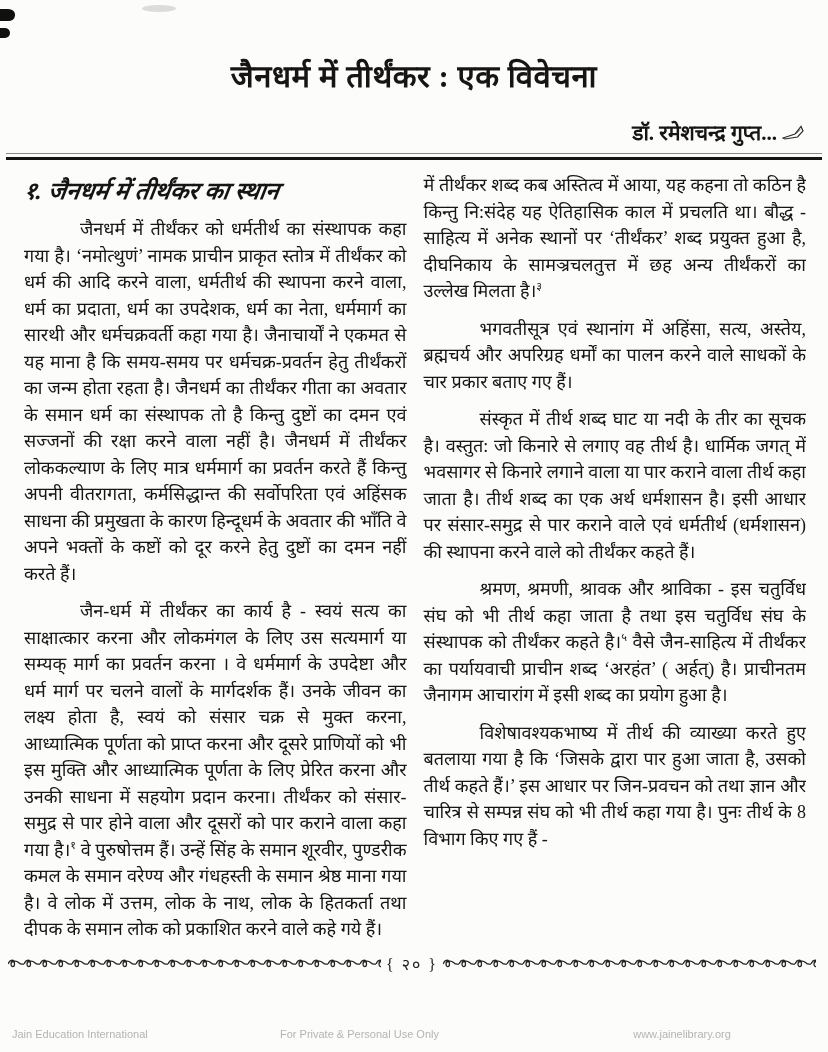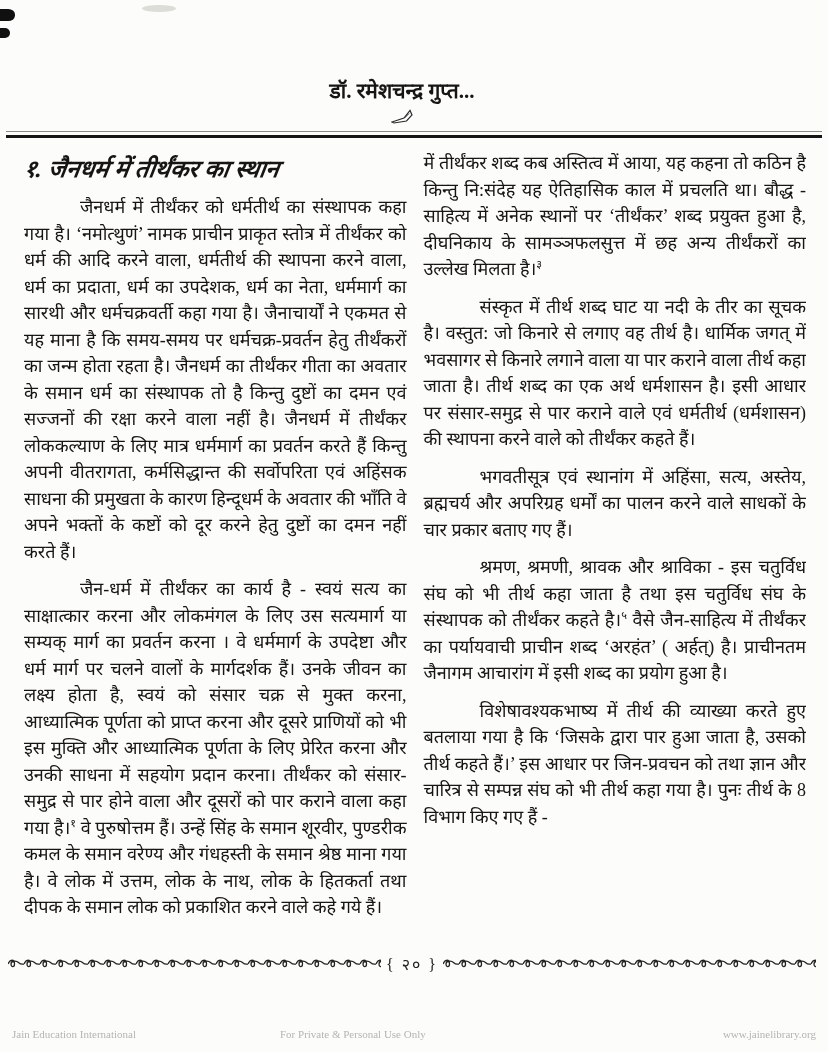--- a/index.html
+++ b/index.html
@@ -12,21 +12,21 @@
   
   .blot { position:absolute; background:#101010; }
   .blot.b1 { left:0; top:9px; width:15px; height:12px; border-radius:0 45% 45% 0; }
   .blot.b2 { left:0; top:28px; width:10px; height:10px; border-radius:0 50% 50% 0; }
   .smudge { position:absolute; left:142px; top:5px; width:34px; height:7px;
             background:#cfcfcb; opacity:.7; border-radius:50%; }
 
   .header { text-align:center; padding-top:54px; }
   .title { font-size:31px; font-weight:bold; letter-spacing:.5px; }
   .author-row { display:flex; justify-content:flex-end; align-items:center;
-                gap:5px; margin:22px 24px 0 0;flex-direction:column; }
+                gap:5px; margin:22px 24px 0 0; }
   .author { font-size:21px; font-weight:bold; }
   .rules { margin:7px 6px 0 6px; }
   .rule-thin  { height:0; border-top:1.5px solid #8a8a86; }
   .rule-thick { height:0; border-top:3px solid #151515; margin-top:3px; }
 
   .columns {
     display:flex; gap:17px; margin:12px 22px 0 24px;
     height:780px; overflow:hidden;
     text-align:justify; font-size:18px; line-height:26.5px;
   }
@@ -47,35 +47,36 @@
   }
   .bottom-border svg { flex:1 1 0; height:14px; display:block; }
   .page-marker { font-size:16px; padding:0 5px; white-space:nowrap;
                  letter-spacing:2px; color:#222; }
 
   .footer {
     position:absolute; left:12px; right:12px; bottom:12px;
     display:flex; font-family:"Liberation Sans","DejaVu Sans",sans-serif;
     font-size:11px; color:#b4b4b2;
   }
-  .footer .f { flex:1 1 0;font-family:Liberation Serif, serif; }
+  .footer .f { flex:1 1 0; }
   .footer .f.c { text-align:left; }
-  .footer .f.r { text-align:right; }
+  .footer .f.r { text-align:center; }
   .pen-icon svg { display:block; }
 </style>
 </head>
 <body>
 
 <div class="page">
 
   <div class="blot b1"></div>
   <div class="blot b2"></div>
   <div class="smudge"></div>
 
   <div class="header">
+    <div class="title">जैनधर्म में तीर्थंकर : एक विवेचना</div>
     <div class="author-row">
       <span class="author">डॉ. रमेशचन्द्र गुप्त...</span>
       <span class="pen-icon">
         <svg width="22" height="15" viewBox="0 0 22 15">
           <path d="M1 13 L13 9 L19 1.5 L21 6 L15.5 12 L3 14 Z" fill="#fff" stroke="#2a2a2a" stroke-width="1.2"></path>
           <path d="M13.5 9 L18 4.5" stroke="#2a2a2a" stroke-width="1"></path>
         </svg>
       </span>
     </div>
   </div>
@@ -90,23 +91,23 @@
     <div class="col">
       <div class="section-heading">
         <span class="slant">१. जैनधर्म में तीर्थंकर का स्थान</span>
       </div>
       <p class="para">जैनधर्म में तीर्थंकर को धर्मतीर्थ का संस्थापक कहा गया है। ‘नमोत्थुणं’ नामक प्राचीन प्राकृत स्तोत्र में तीर्थंकर को धर्म की आदि करने वाला, धर्मतीर्थ की स्थापना करने वाला, धर्म का प्रदाता, धर्म का उपदेशक, धर्म का नेता, धर्ममार्ग का सारथी और धर्मचक्रवर्ती कहा गया है। जैनाचार्यों ने एकमत से यह माना है कि समय-समय पर धर्मचक्र-प्रवर्तन हेतु तीर्थंकरों का जन्म होता रहता है। जैनधर्म  का तीर्थंकर गीता का अवतार के समान धर्म का संस्थापक तो है किन्तु दुष्टों का दमन एवं सज्जनों की रक्षा करने वाला नहीं है। जैनधर्म में तीर्थंकर लोककल्याण के लिए मात्र धर्ममार्ग का प्रवर्तन करते हैं किन्तु अपनी वीतरागता, कर्मसिद्धान्त की  सर्वोपरिता एवं अहिंसक साधना की प्रमुखता के कारण हिन्दूधर्म के अवतार की भाँति वे अपने भक्तों के कष्टों को दूर करने हेतु दुष्टों का दमन नहीं करते हैं।</p>
       <p class="para"><span>जैन-धर्म में तीर्थंकर का कार्य है - स्वयं सत्य का साक्षात्कार करना और लोकमंगल  के लिए उस सत्यमार्ग या सम्यक् मार्ग का प्रवर्तन करना । वे धर्ममार्ग के  उपदेष्टा और धर्म मार्ग पर चलने वालों के मार्गदर्शक हैं। उनके जीवन का लक्ष्य  होता है, स्वयं को संसार चक्र से मुक्त करना, आध्यात्मिक पूर्णता को प्राप्त करना  और दूसरे प्राणियों को भी इस मुक्ति और आध्यात्मिक पूर्णता के लिए प्रेरित करना और उनकी साधना में सहयोग प्रदान करना। तीर्थंकर को संसार-समुद्र से पार होने वाला और दूसरों को पार कराने वाला कहा गया है।</span><sup>१</sup><span> वे पुरुषोत्तम हैं। उन्हें सिंह के  समान शूरवीर, पुण्डरीक कमल के समान वरेण्य और गंधहस्ती के समान श्रेष्ठ माना गया है। वे लोक में उत्तम, लोक के नाथ, लोक के हितकर्ता तथा दीपक के समान लोक को प्रकाशित करने वाले कहे गये हैं।</span></p>
 
     </div>
 
     <div class="col">
-      <p class="para noindent"><span>में तीर्थंकर शब्द कब अस्तित्व में आया, यह  कहना तो कठिन है किन्तु नि:संदेह यह ऐतिहासिक काल में प्रचलति था। बौद्ध - साहित्य में अनेक स्थानों पर ‘तीर्थंकर’ शब्द प्रयुक्त हुआ है, दीघनिकाय के सामञ्ञफलसुत्त में छह अन्य तीर्थंकरों का उल्लेख मिलता है।</span><sup>३</sup></p>
+      <p class="para noindent"><span>में तीर्थंकर शब्द कब अस्तित्व में आया, यह  कहना तो कठिन है किन्तु नि:संदेह यह ऐतिहासिक काल में प्रचलति था। बौद्ध - साहित्य में अनेक स्थानों पर ‘तीर्थंकर’ शब्द प्रयुक्त हुआ है, दीघनिकाय के सामञ्रचलतुत्त में छह अन्य तीर्थंकरों का उल्लेख मिलता है।</span><sup>३</sup></p>
+      <p class="para">भगवतीसूत्र एवं स्थानांग में अहिंसा, सत्य, अस्तेय, ब्रह्मचर्य और अपरिग्रह धर्मों का पालन करने वाले साधकों के चार प्रकार बताए गए हैं।</p>
       <p class="para">संस्कृत में तीर्थ शब्द घाट या नदी के तीर का सूचक है। वस्तुत: जो किनारे से  लगाए वह तीर्थ है। धार्मिक जगत् में भवसागर से किनारे लगाने वाला या पार कराने वाला तीर्थ कहा जाता है। तीर्थ शब्द का एक अर्थ धर्मशासन है। इसी आधार पर संसार-समुद्र से पार कराने वाले एवं धर्मतीर्थ (धर्मशासन) की स्थापना करने वाले को  तीर्थंकर कहते हैं।</p>
-      <p class="para">भगवतीसूत्र एवं स्थानांग में अहिंसा, सत्य, अस्तेय, ब्रह्मचर्य और अपरिग्रह धर्मों का पालन करने वाले साधकों के चार प्रकार बताए गए हैं।</p>
       <p class="para"><span>श्रमण, श्रमणी, श्रावक और श्राविका - इस चतुर्विध संघ को भी तीर्थ कहा जाता है तथा इस चतुर्विध संघ के संस्थापक को तीर्थंकर कहते है।</span><sup>५</sup><span> वैसे जैन-साहित्य में तीर्थंकर का पर्यायवाची प्राचीन शब्द ‘अरहंत’ ( अर्हत्) है। प्राचीनतम जैनागम आचारांग में इसी शब्द का प्रयोग हुआ है।</span></p>
       <p class="para">विशेषावश्यकभाष्य में तीर्थ की व्याख्या करते हुए बतलाया गया है कि ‘जिसके द्वारा पार हुआ जाता है, उसको तीर्थ कहते हैं।’ इस आधार पर जिन-प्रवचन को तथा  ज्ञान और चारित्र से सम्पन्न संघ को भी तीर्थ कहा गया है। पुनः तीर्थ के 8 विभाग  किए गए हैं -</p>
 
     </div>
 
   </div>
 
   <div class="bottom-border">
     <svg preserveAspectRatio="none">
       <defs>

